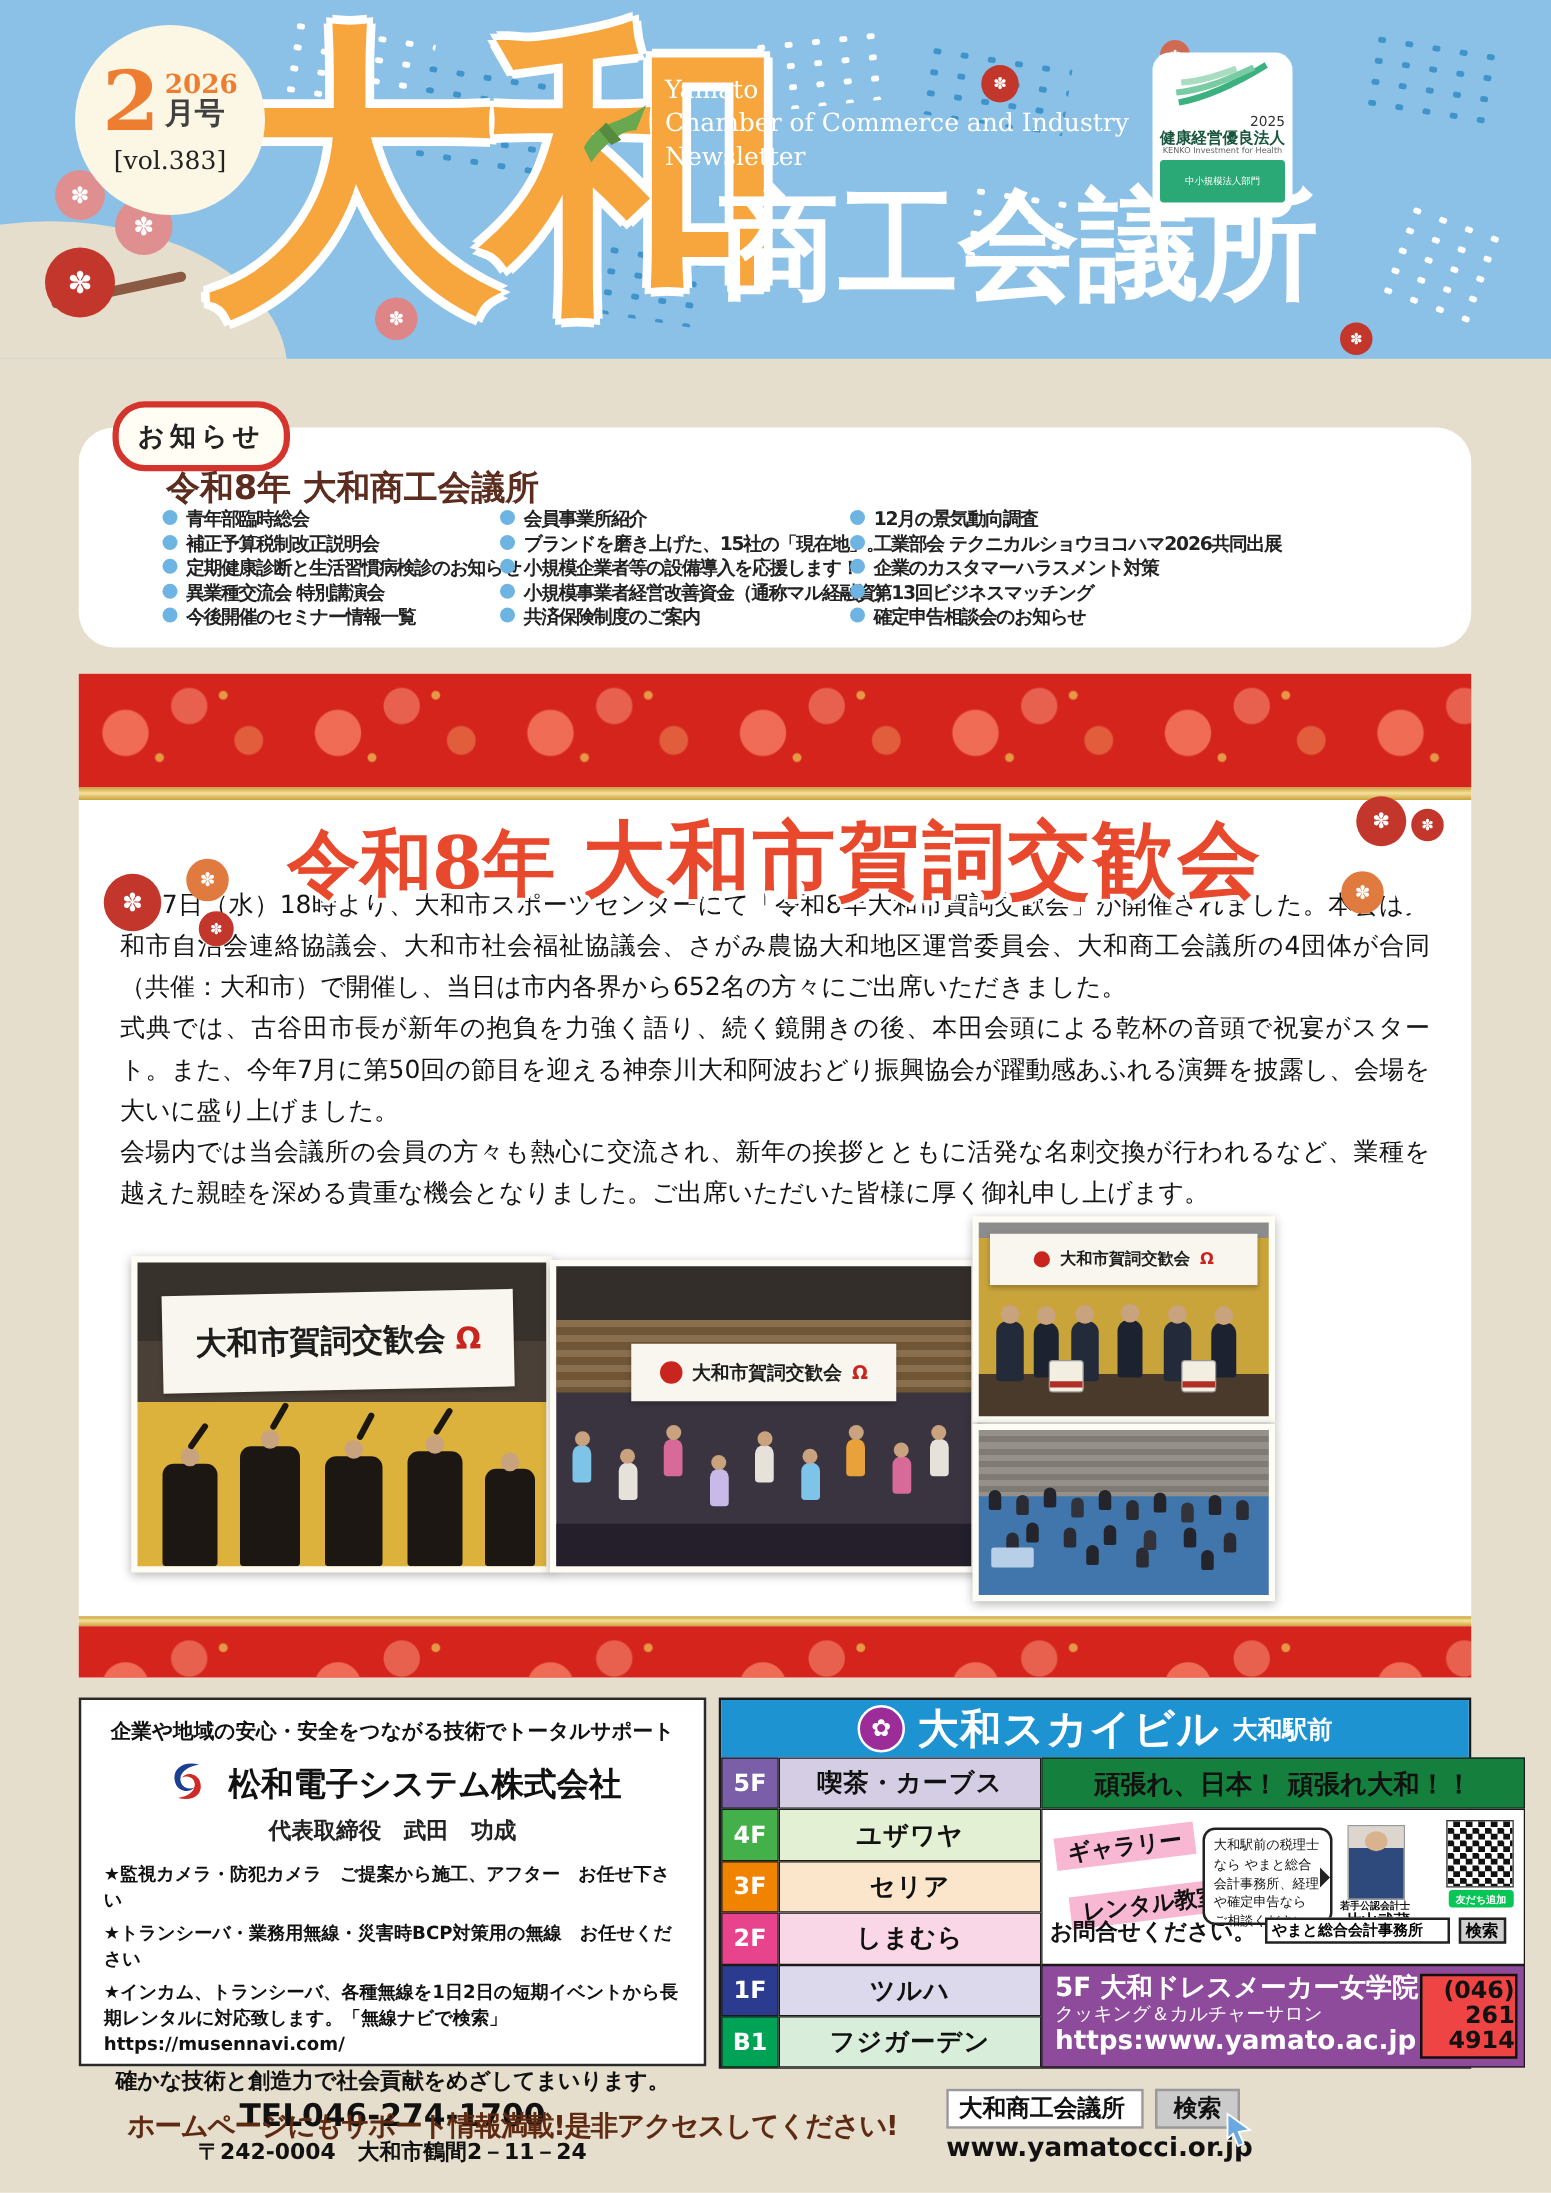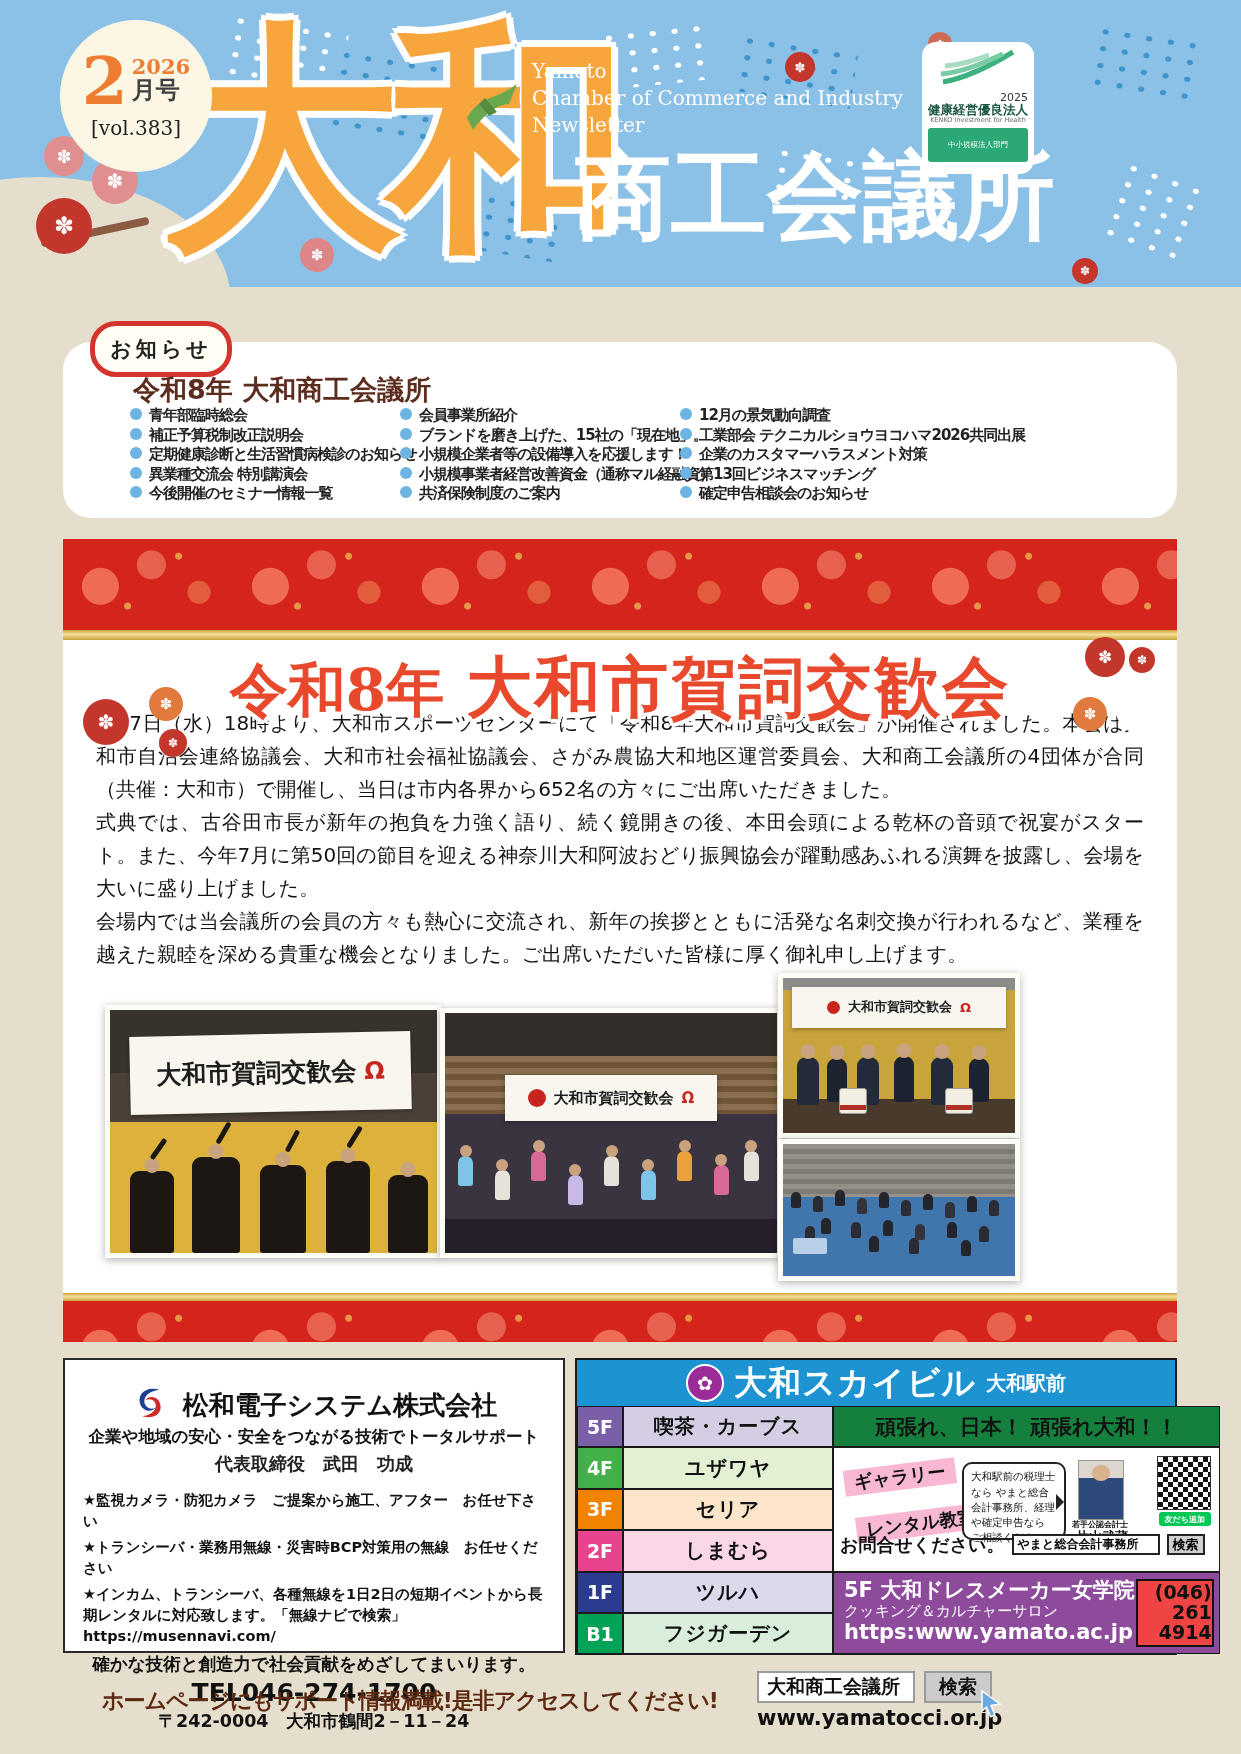--- a/index.html
+++ b/index.html
@@ -304,30 +304,30 @@
         <div style="position:absolute;left:8px;top:48px;width:10px;height:16px;border-radius:5px 5px 2px 2px;background:#23242c;box-shadow:22px 4px #2a2b33,44px -2px #23242c,66px 6px #32333b,88px 0 #23242c,110px 8px #2a2b33,132px 2px #23242c,154px 10px #32333b,176px 4px #23242c,198px 8px #2a2b33,30px 26px #23242c,60px 30px #2a2b33,92px 28px #23242c,124px 32px #32333b,156px 30px #23242c,188px 34px #2a2b33,14px 34px #2a2b33,78px 44px #23242c,118px 46px #2a2b33,170px 48px #23242c;"></div>
         <div style="position:absolute;left:10px;bottom:22px;width:34px;height:16px;background:#b8cfe8;border-radius:2px;"></div>
       </div>
     </div>
 
     <div id="gold-bottom"></div>
     <div class="redband" id="band-bottom"></div>
   </div>
 
   <div id="ad-left">
+    <div id="adl-tagline">企業や地域の安心・安全をつながる技術でトータルサポート</div>
     <div id="adl-company-row">
       <span>
         <svg width="38" height="38" viewBox="0 0 40 40">
             <path d="M30,6 C14,2 6,12 10,22 C13,29 22,30 26,25 C20,28 14,24 14,18 C14,11 22,7 30,6 Z" fill="#1c3f94"></path>
             <path d="M12,34 C28,38 34,28 30,19 C27,13 19,12 15,17 C21,14 27,18 26,24 C25,30 19,33 12,34 Z" fill="#cf2a27"></path>
           </svg>
       </span>
       <span id="adl-company">松和電子システム株式会社</span>
     </div>
-    <div id="adl-tagline">企業や地域の安心・安全をつながる技術でトータルサポート</div>
     <div id="adl-rep">代表取締役　武田　功成</div>
     <div id="adl-bullets">
         <div class="adl-b">★監視カメラ・防犯カメラ　ご提案から施工、アフター　お任せ下さい</div>
         <div class="adl-b">★トランシーバ・業務用無線・災害時BCP対策用の無線　お任せください</div>
         <div class="adl-b">★インカム、トランシーバ、各種無線を1日2日の短期イベントから長期レンタルに対応致します。「無線ナビで検索」 https://musennavi.com/</div>
       </div>
     <div id="adl-slogan">確かな技術と創造力で社会貢献をめざしてまいります。</div>
     <div id="adl-tel">TEL046-274-1700</div>
     <div id="adl-addr">〒242-0004　大和市鶴間2－11－24</div>
   </div>

